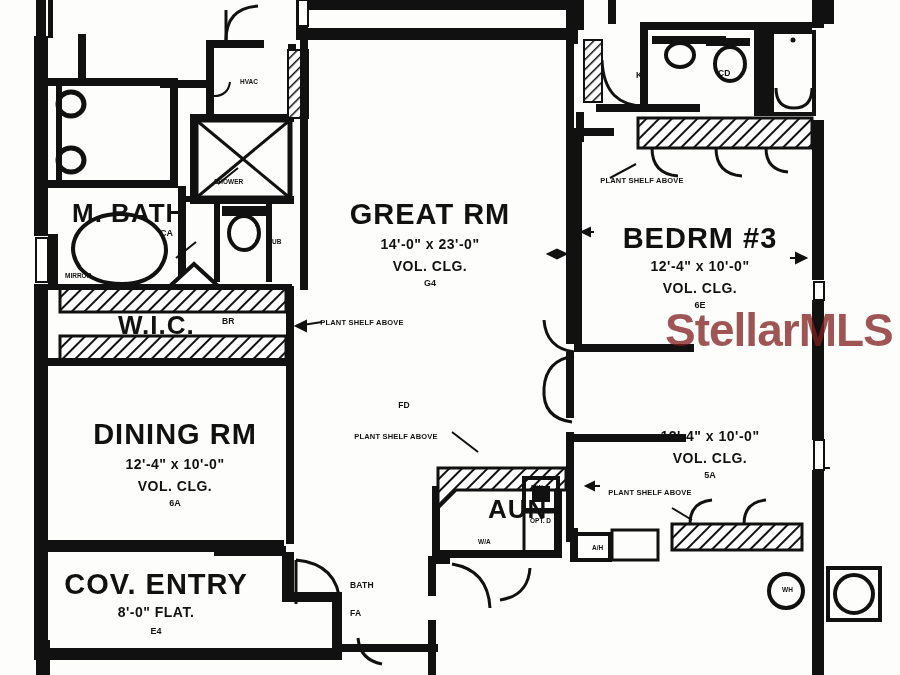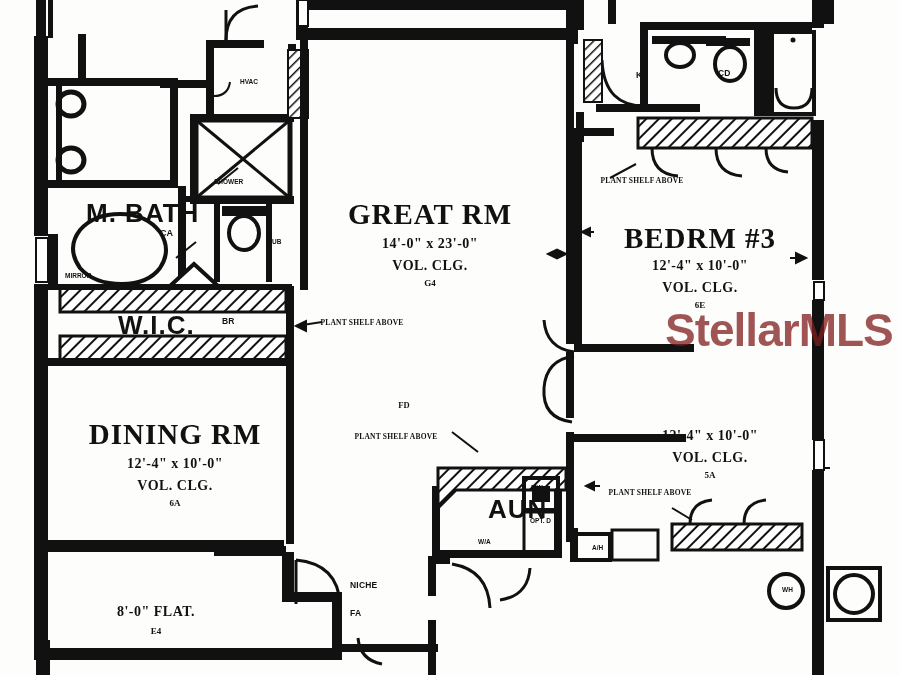--- a/index.html
+++ b/index.html
@@ -12,21 +12,21 @@
   .lbl{position:absolute;color:#111;white-space:nowrap;font-family:"Liberation Sans",sans-serif;}
   .room-name{font-weight:bold;letter-spacing:1px;}
   .rm-xl{font-size:29px;}
   .rm-lg{font-size:26px;}
   .rm-dim{font-size:14px;font-weight:bold;letter-spacing:.5px;}
   .rm-clg{font-size:14px;font-weight:bold;letter-spacing:.5px;}
   .rm-code{font-size:9px;font-weight:bold;text-align:right;}
   .tiny{font-size:7.5px;font-weight:bold;letter-spacing:.2px;}
   .tiny2{font-size:8.5px;font-weight:bold;letter-spacing:.2px;}
   .micro{font-size:6.5px;font-weight:bold;}
-  .ctr{transform:translateX(-50%);text-align:center;font-family:Liberation Serif, serif;}
+  .ctr{transform:translateX(-50%);text-align:center;}
   #watermark{
     position:absolute;left:0;top:0;width:900px;height:675px;pointer-events:none;
   }
   .wm-text{
     position:absolute;left:665px;top:303px;font-size:46px;font-weight:bold;
     color:#7f1d1d;opacity:.75;letter-spacing:-1px;font-family:"Liberation Sans",sans-serif;
     white-space:nowrap;
   }
 </style>
 </head>
@@ -291,21 +291,21 @@
       <rect x="814" y="282" width="10" height="18"></rect>
       <rect x="814" y="440" width="10" height="30"></rect>
       <rect x="298" y="0" width="10" height="26"></rect>
     </g>
 
     <g fill="#111">
       <rect x="308" y="0" width="260" height="10"></rect>
     </g>
   </svg>
 
-  <div class="lbl room-name rm-lg" style="left:72px;top:198px;margin-left:14px;">M. BATH</div>
+  <div class="lbl room-name rm-lg" style="left:72px;top:198px;">M. BATH</div>
   <div class="lbl rm-code" style="left:160px;top:228px;">CA</div>
   <div class="lbl micro" style="left:268px;top:238px;">TUB</div>
   <div class="lbl micro" style="left:65px;top:272px;">MIRROR</div>
 
   <div class="lbl micro" style="left:214px;top:178px;">SHOWER</div>
   <div class="lbl micro" style="left:240px;top:78px;">HVAC</div>
 
   <div class="lbl room-name rm-lg" style="left:118px;top:310px;">W.I.C.</div>
   <div class="lbl tiny2" style="left:222px;top:316px;">BR</div>
   <div class="lbl tiny ctr" style="left:362px;top:318px;">PLANT SHELF ABOVE</div>
@@ -333,24 +333,25 @@
 
   <div class="lbl tiny2 ctr" style="left:404px;top:400px;">FD</div>
   <div class="lbl tiny ctr" style="left:396px;top:432px;">PLANT SHELF ABOVE</div>
 
   <div class="lbl room-name rm-lg" style="left:452px;top:494px;margin-left:36px;">AUN</div>
   <div class="lbl micro" style="left:478px;top:538px;">W/A</div>
   <div class="lbl micro" style="left:531px;top:484px;">MW</div>
   <div class="lbl micro" style="left:530px;top:517px;">OPT. D</div>
   <div class="lbl micro" style="left:592px;top:544px;">A/H</div>
 
+  <div class="lbl room-name rm-xl ctr" style="left:156px;top:568px;">COV. ENTRY</div>
   <div class="lbl rm-dim ctr" style="left:156px;top:604px;">8'-0" FLAT.</div>
   <div class="lbl rm-code ctr" style="left:156px;top:626px;">E4</div>
 
-  <div class="lbl tiny2" style="left:350px;top:580px;">NICHE</div>
+  <div class="lbl tiny2" style="left:350px;top:580px;">BATH</div>
   <div class="lbl tiny2" style="left:350px;top:608px;">FA</div>
   <div class="lbl tiny2" style="left:596px;top:70px;margin-left:40px;">KA</div>
   <div class="lbl tiny2" style="left:718px;top:68px;">CD</div>
   <div class="lbl micro" style="left:782px;top:586px;">WH</div>
 
   <div id="watermark">
     <div class="wm-text">StellarMLS</div>
   </div>
 
 </div>

